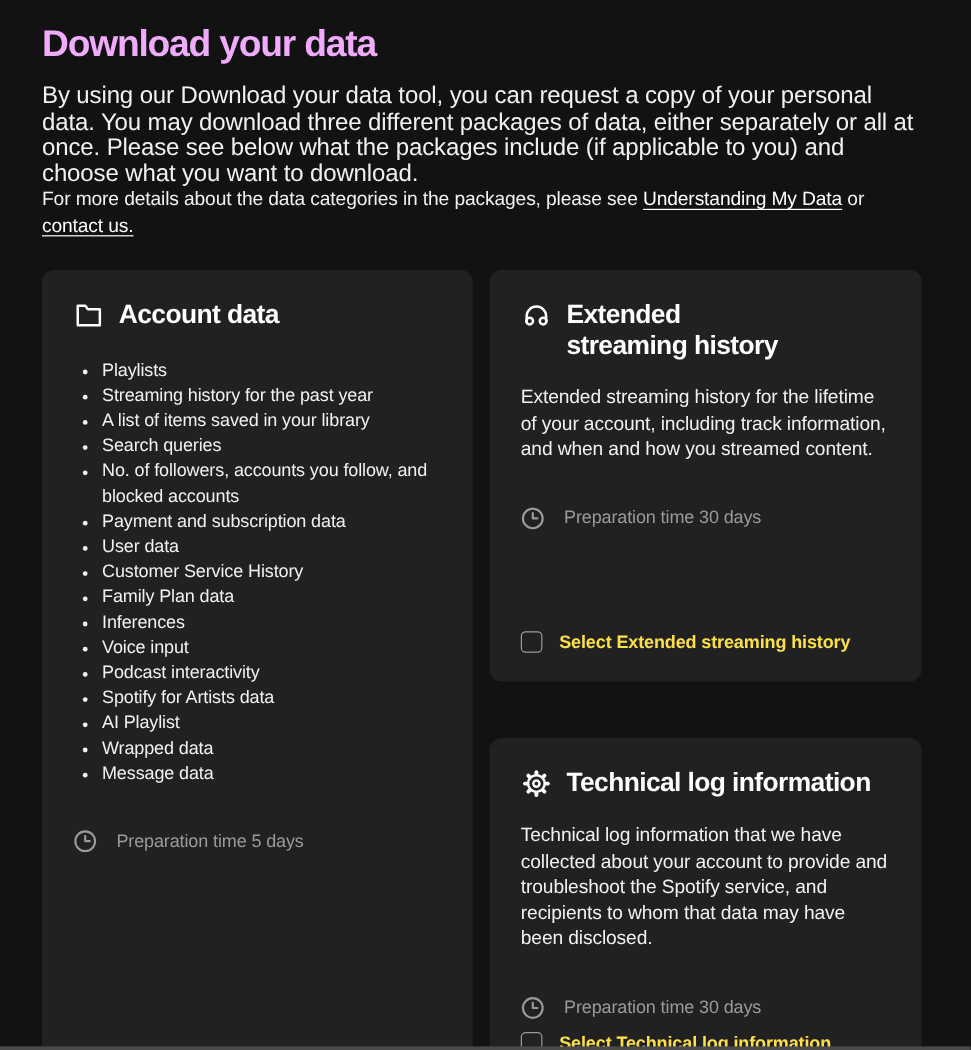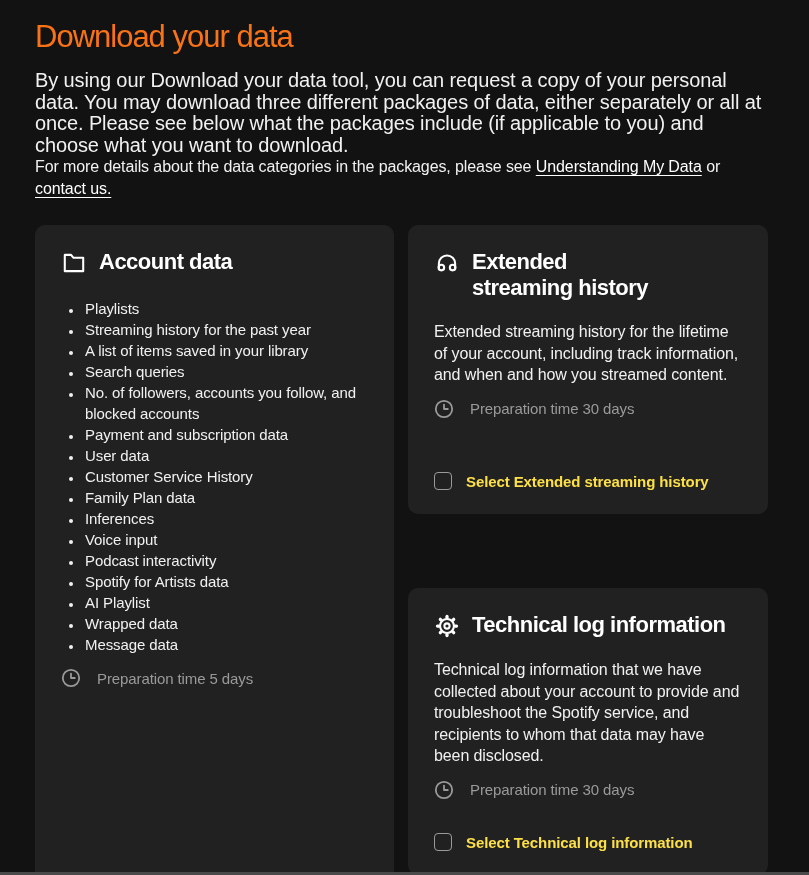--- a/index.html
+++ b/index.html
@@ -7,23 +7,23 @@
     width: 809px; height: 875px;
     background: #121212;
     font-family: "Liberation Sans", sans-serif;
     color: #f1f1f1;
     overflow: hidden;
     position: relative;
   }
   .page { padding: 20px 41px 0 35px; }
 
   .page-title {
-    color: #f97316;
+    color: #f0abfc;
     font-size: 31px;
-    font-weight: 400;
+    font-weight: 700;
     letter-spacing: -1px;
     line-height: 34px;
   }
   .intro {
     margin-top: 16px;
     font-size: 20px;
     line-height: 21.5px;
     letter-spacing: -0.1px;
     color: #f1f1f1;
     font-weight: 500;
@@ -49,21 +49,21 @@
     row-gap: 18px;
   }
   .card {
     background: #212121;
     border-radius: 10px;
     padding: 24px 26px;
     display: flex;
     flex-direction: column;
   }
   .card-account { grid-row: 1 / span 2; height: 706px; }
-  .card-extended { height: 289px; }
+  .card-extended { height: 343px; }
   .card-technical { height: 287px; }
 
   .card-header {
     display: flex;
     align-items: flex-start;
     gap: 12px;
   }
   .card-header .hdr-icon { flex: 0 0 auto; margin-top: 1px; }
   .card-title {
     color: #ffffff;
@@ -92,21 +92,21 @@
   .card-desc {
     margin-top: 20px;
     font-size: 16px;
     line-height: 21.5px;
     letter-spacing: -0.1px;
     font-weight: 500;
     color: #f1f1f1;
   }
 
   .prep-row {
-    margin-top: 13px;
+    margin-top: 36px;
     display: flex;
     align-items: center;
     gap: 16px;
     color: #9a9a9a;
   }
   .prep-row .prep-text {
     font-size: 15px;
     font-weight: 500;
     letter-spacing: -0.1px;
   }

